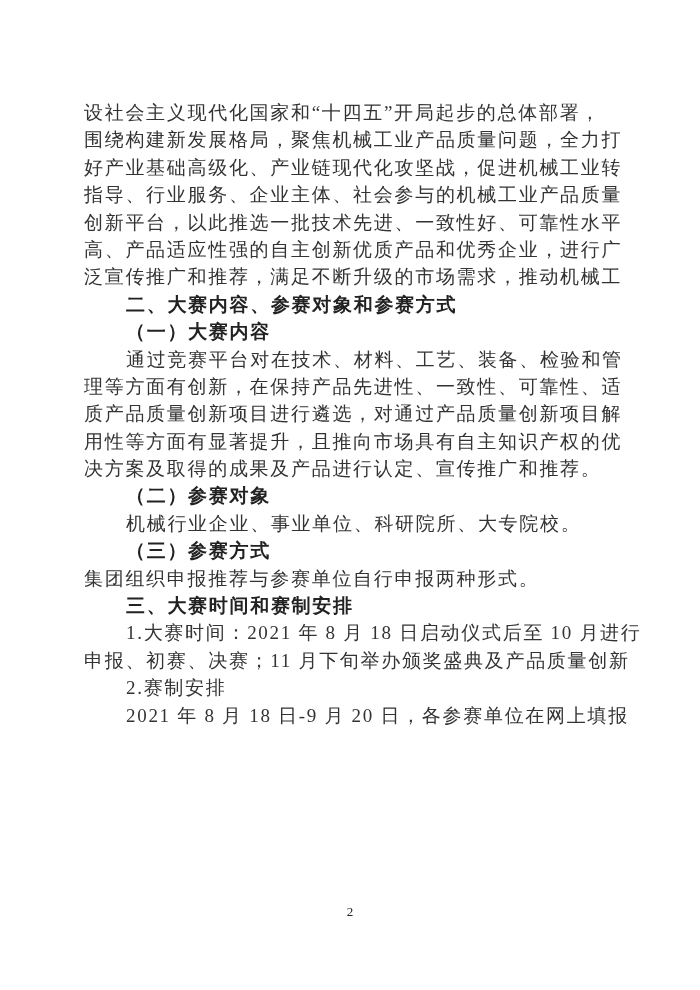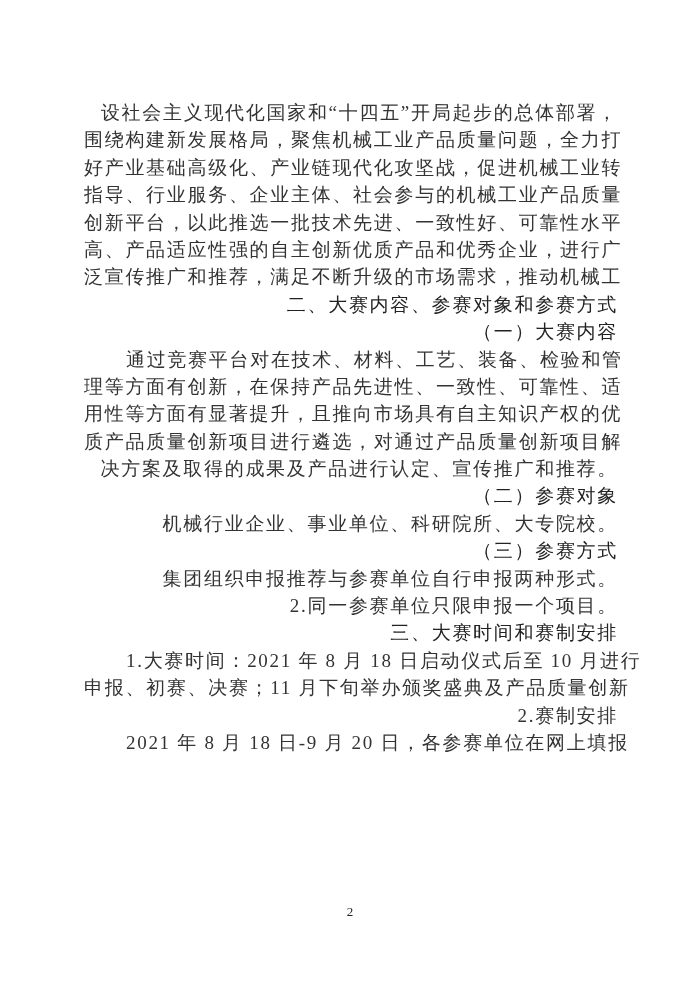--- a/index.html
+++ b/index.html
@@ -21,24 +21,24 @@
     top: 99px;
     width: 534px;
   }
   .line {
     height: 27.4px;
     line-height: 27.4px;
     font-size: 19px;
     letter-spacing: 1.7px;
     color: #333333;
     white-space: nowrap;
-    text-align: right;
+    text-align: left;
   }
   .line.bold {
-    font-weight: normal;
+    font-weight: bold;
     color: #222222;
   }
   .line.indent {
     padding-left: 42px;
   }
   .footer {
     position: absolute;
     left: 0;
     top: 902px;
     width: 700px;
@@ -60,28 +60,27 @@
       <div class="line">围绕构建新发展格局，聚焦机械工业产品质量问题，全力打</div>
       <div class="line">好产业基础高级化、产业链现代化攻坚战，促进机械工业转</div>
       <div class="line">指导、行业服务、企业主体、社会参与的机械工业产品质量</div>
       <div class="line">创新平台，以此推选一批技术先进、一致性好、可靠性水平</div>
       <div class="line">高、产品适应性强的自主创新优质产品和优秀企业，进行广</div>
       <div class="line">泛宣传推广和推荐，满足不断升级的市场需求，推动机械工</div>
       <div class="line bold indent">二、大赛内容、参赛对象和参赛方式</div>
       <div class="line bold indent">（一）大赛内容</div>
       <div class="line indent">通过竞赛平台对在技术、材料、工艺、装备、检验和管</div>
       <div class="line">理等方面有创新，在保持产品先进性、一致性、可靠性、适</div>
+      <div class="line">质产品质量创新项目进行遴选，对通过产品质量创新项目解</div>
       <div class="line">用性等方面有显著提升，且推向市场具有自主知识产权的优</div>
-      <div class="line">质产品质量创新项目进行遴选，对通过产品质量创新项目解</div>
       <div class="line">决方案及取得的成果及产品进行认定、宣传推广和推荐。</div>
       <div class="line bold indent">（二）参赛对象</div>
       <div class="line indent">机械行业企业、事业单位、科研院所、大专院校。</div>
       <div class="line bold indent">（三）参赛方式</div>
       <div class="line">集团组织申报推荐与参赛单位自行申报两种形式。</div>
-      <div class="line indent">2.同一参赛单位只限申报一个项目。</div>
       <div class="line bold indent">三、大赛时间和赛制安排</div>
       <div class="line indent">1.大赛时间：2021 年 8 月 18 日启动仪式后至 10 月进行</div>
       <div class="line">申报、初赛、决赛；11 月下旬举办颁奖盛典及产品质量创新</div>
       <div class="line indent">2.赛制安排</div>
       <div class="line indent">2021 年 8 月 18 日-9 月 20 日，各参赛单位在网上填报</div>
     </div>
   <div class="footer">
     <span class="page-num">2</span>
   </div>
 </div>

